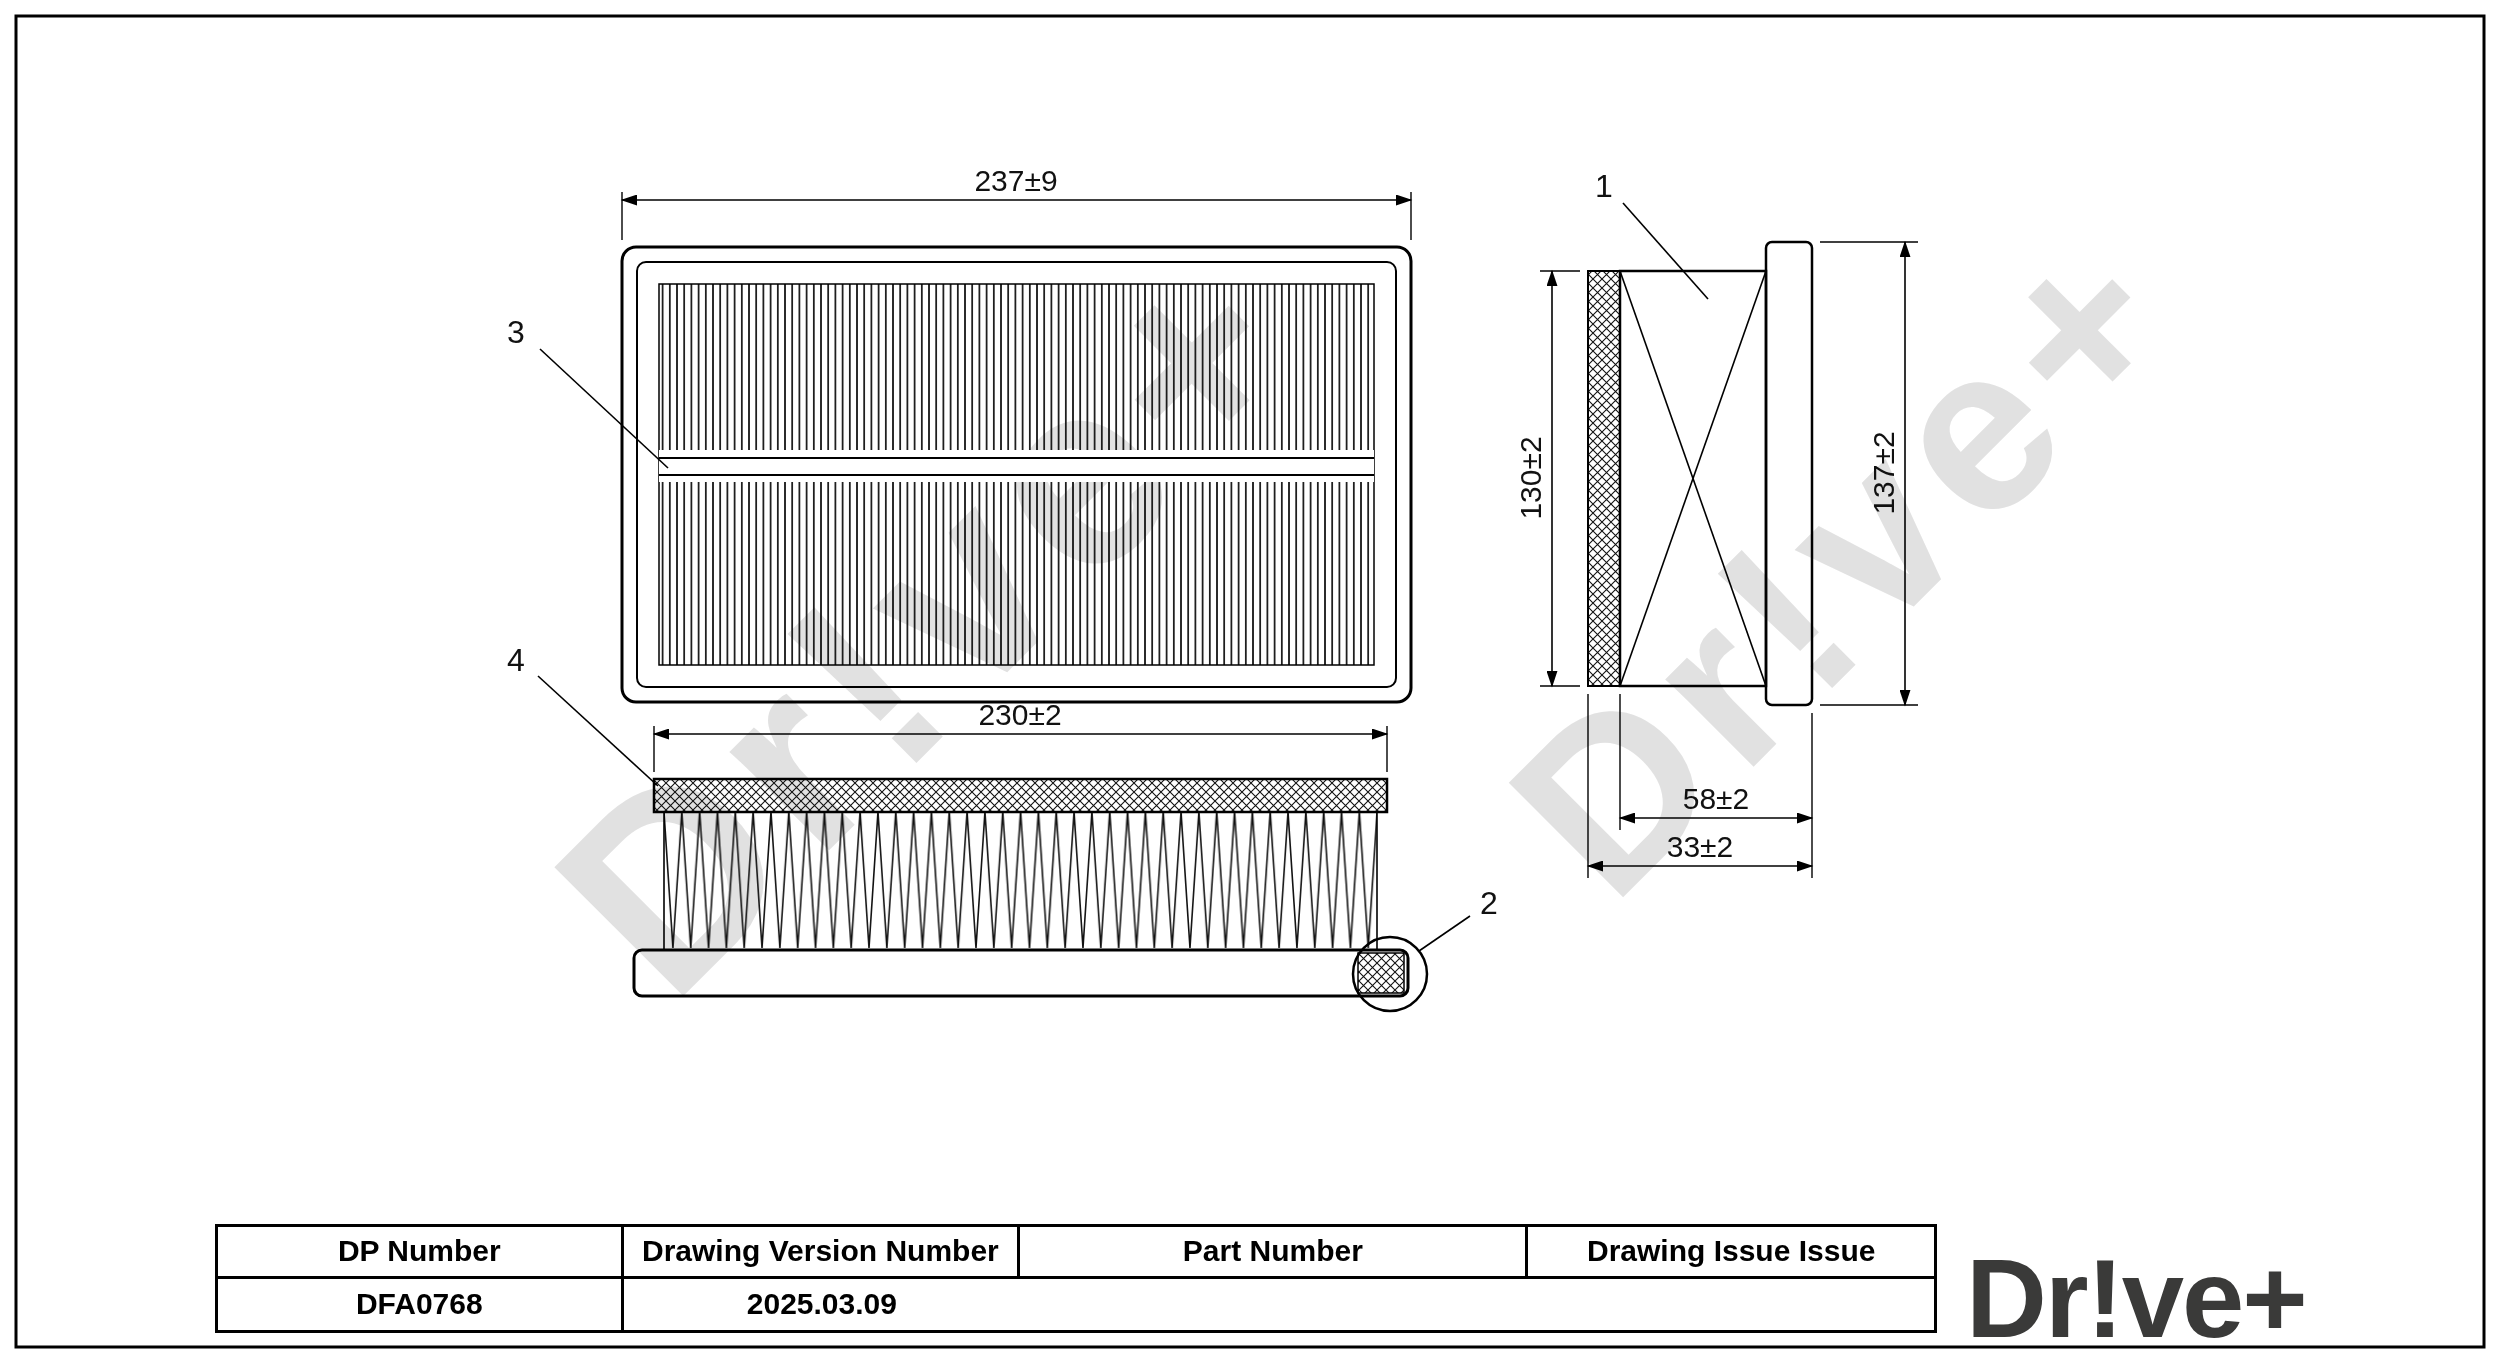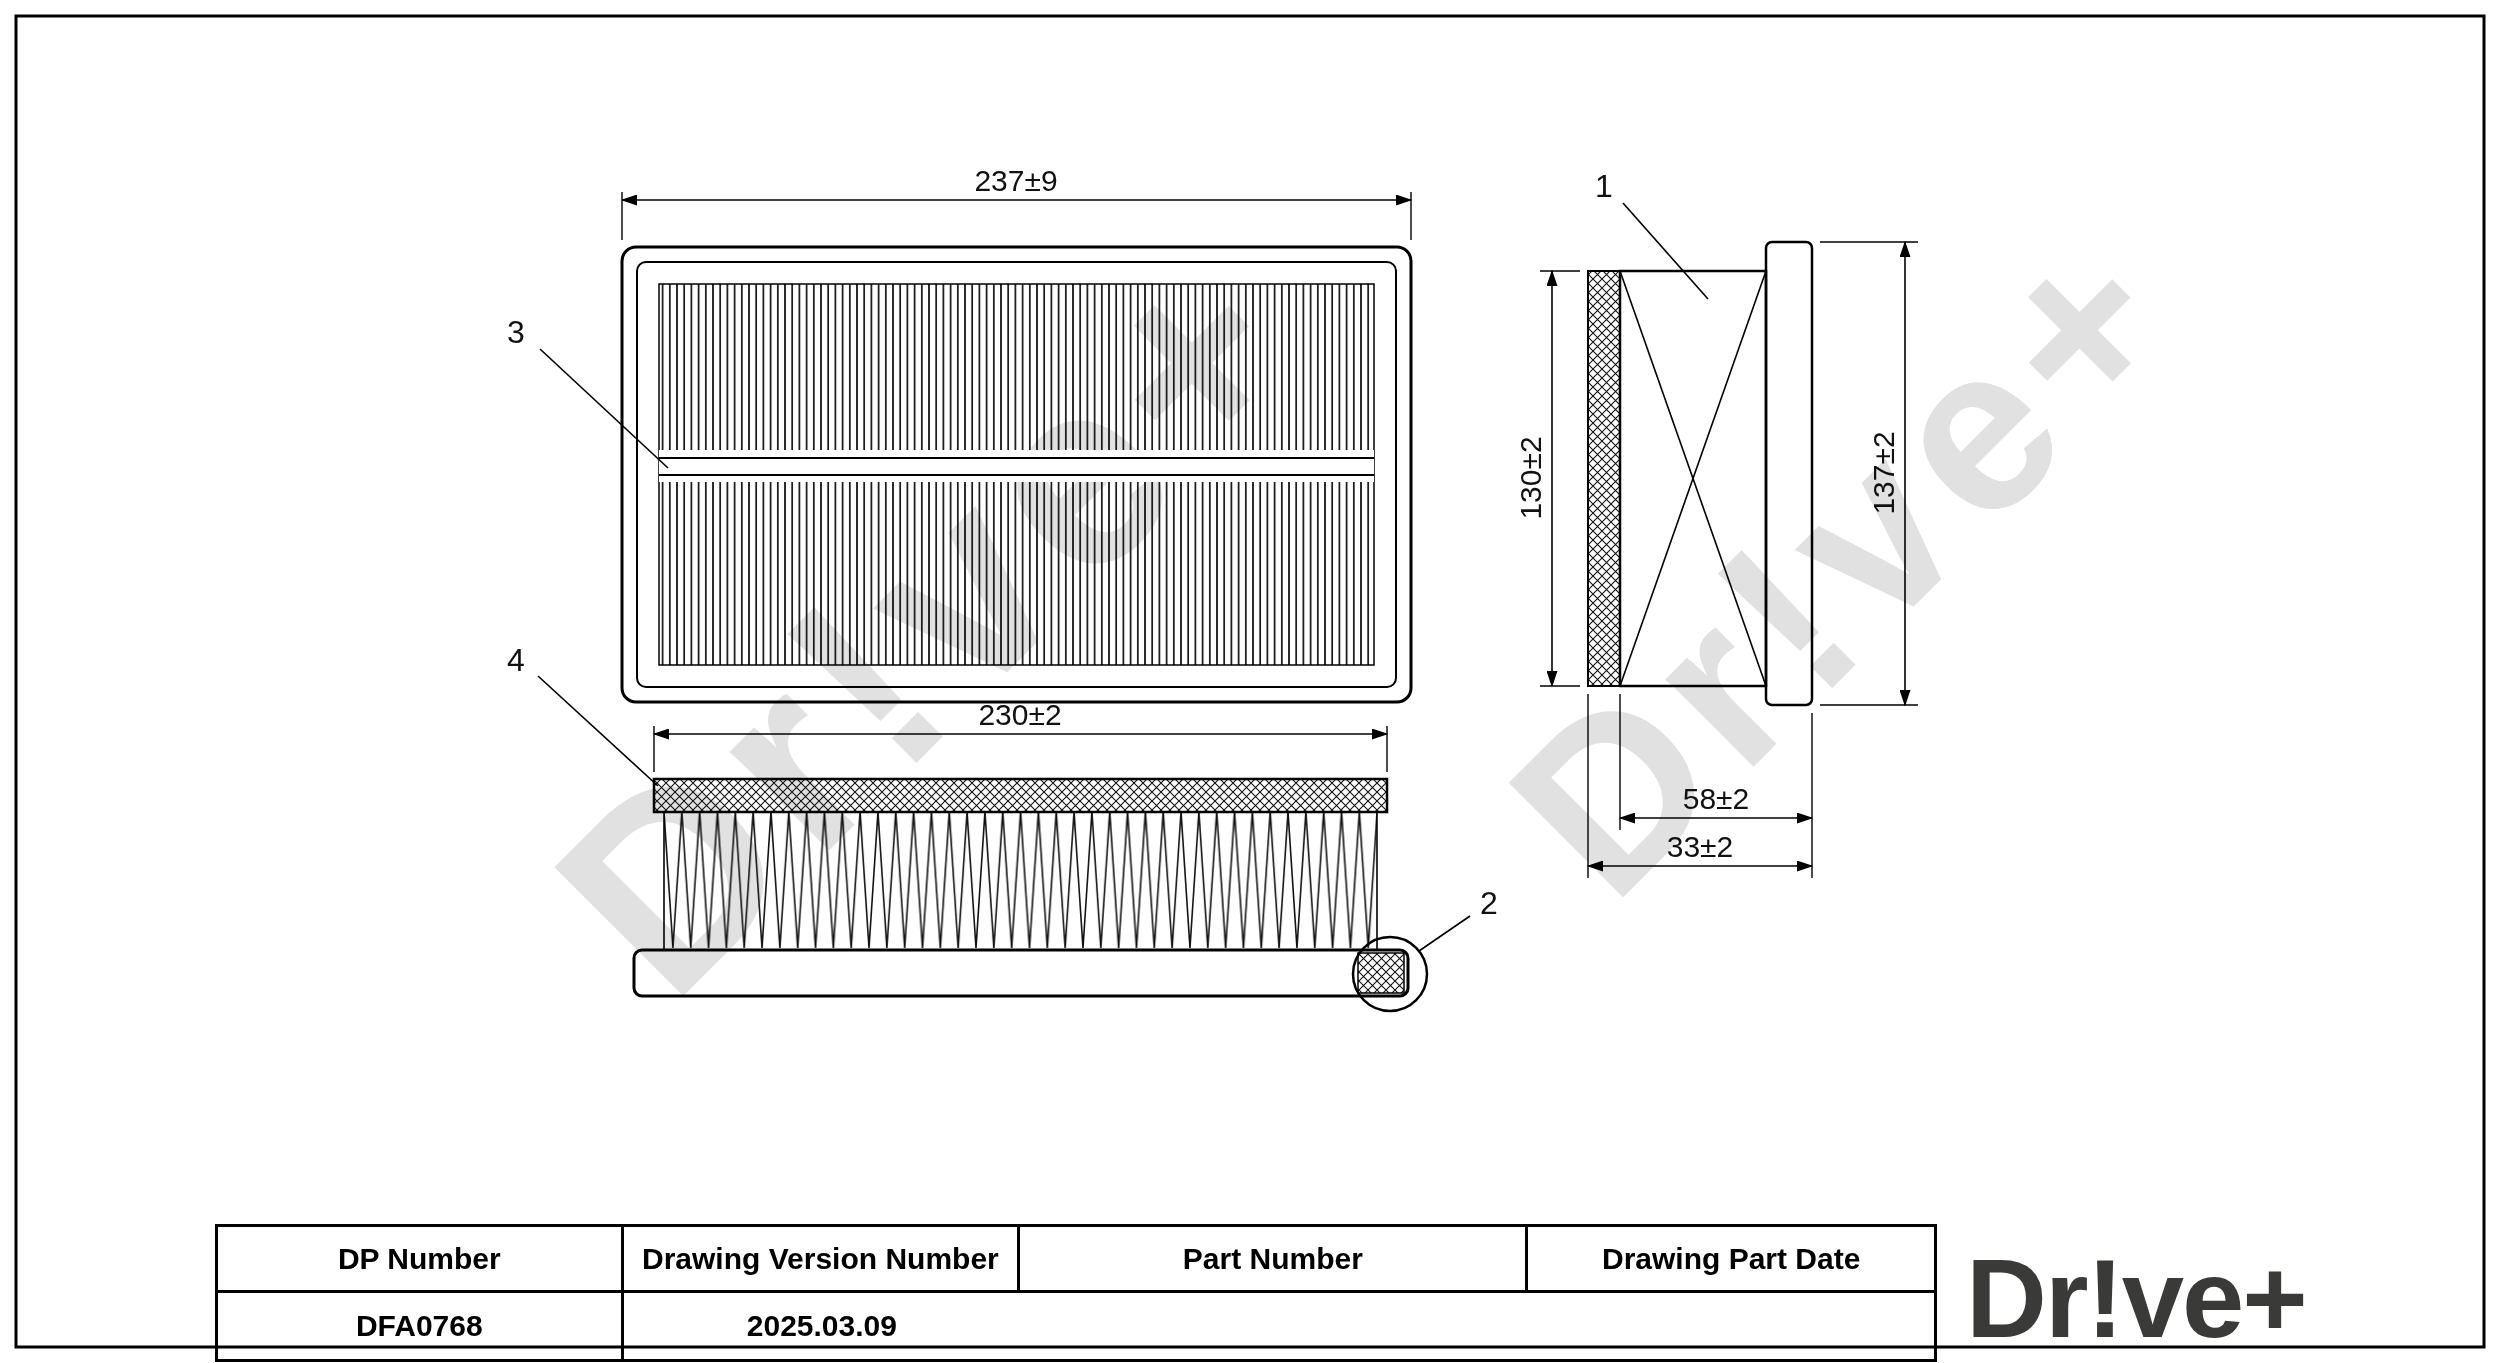--- a/index.html
+++ b/index.html
@@ -25,21 +25,21 @@
   #d58 {left:1716px;top:799px;}
   #d67 {left:1700px;top:847px;}
   #d130{left:1531px;top:478px;}
   #d137{left:1884px;top:473px;}
   #c1{left:1604px;top:186px;}
   #c2{left:1489px;top:903px;}
   #c3{left:516px;top:332px;}
   #c4{left:516px;top:660px;}
 
   
-  #titleblock{position:absolute;left:215px;top:1224px;width:1722px;height:138px;
+  #titleblock{position:absolute;left:215px;top:1224px;width:1722px;height:109px;
       box-sizing:border-box;border:3px solid #000;display:grid;z-index:3;
       grid-template-columns:407fr 398fr 510fr 407fr;grid-template-rows:1fr 1fr;
       font-weight:bold;font-size:30px;background:transparent;}
   .tb-cell{display:flex;align-items:center;justify-content:center;
       border-right:3px solid #000;box-sizing:border-box;}
   .tb-cell.last{border-right:none;}
   .tb-head{border-bottom:3px solid #000;}
 
   #logo{position:absolute;left:1966px;top:1243px;z-index:3;font-size:112px;
         font-weight:800;letter-spacing:-2px;color:#3a3a39;line-height:1;}
@@ -140,20 +140,20 @@
 
   <div class="dtext callout" id="c1">1</div>
   <div class="dtext callout" id="c2">2</div>
   <div class="dtext callout" id="c3">3</div>
   <div class="dtext callout" id="c4">4</div>
 
   <div id="titleblock">
     <div class="tb-cell tb-head">DP Number</div>
     <div class="tb-cell tb-head">Drawing Version Number</div>
     <div class="tb-cell tb-head">Part Number</div>
-    <div class="tb-cell tb-head last">Drawing Part Date</div>
+    <div class="tb-cell tb-head last">Drawing Issue Issue</div>
     <div class="tb-cell">DFA0768</div>
     <div class="tb-cell last">2025.03.09</div>
   </div>
 
   <div id="logo">Dr!ve+</div>
 
 </div>
 
 </body></html>

